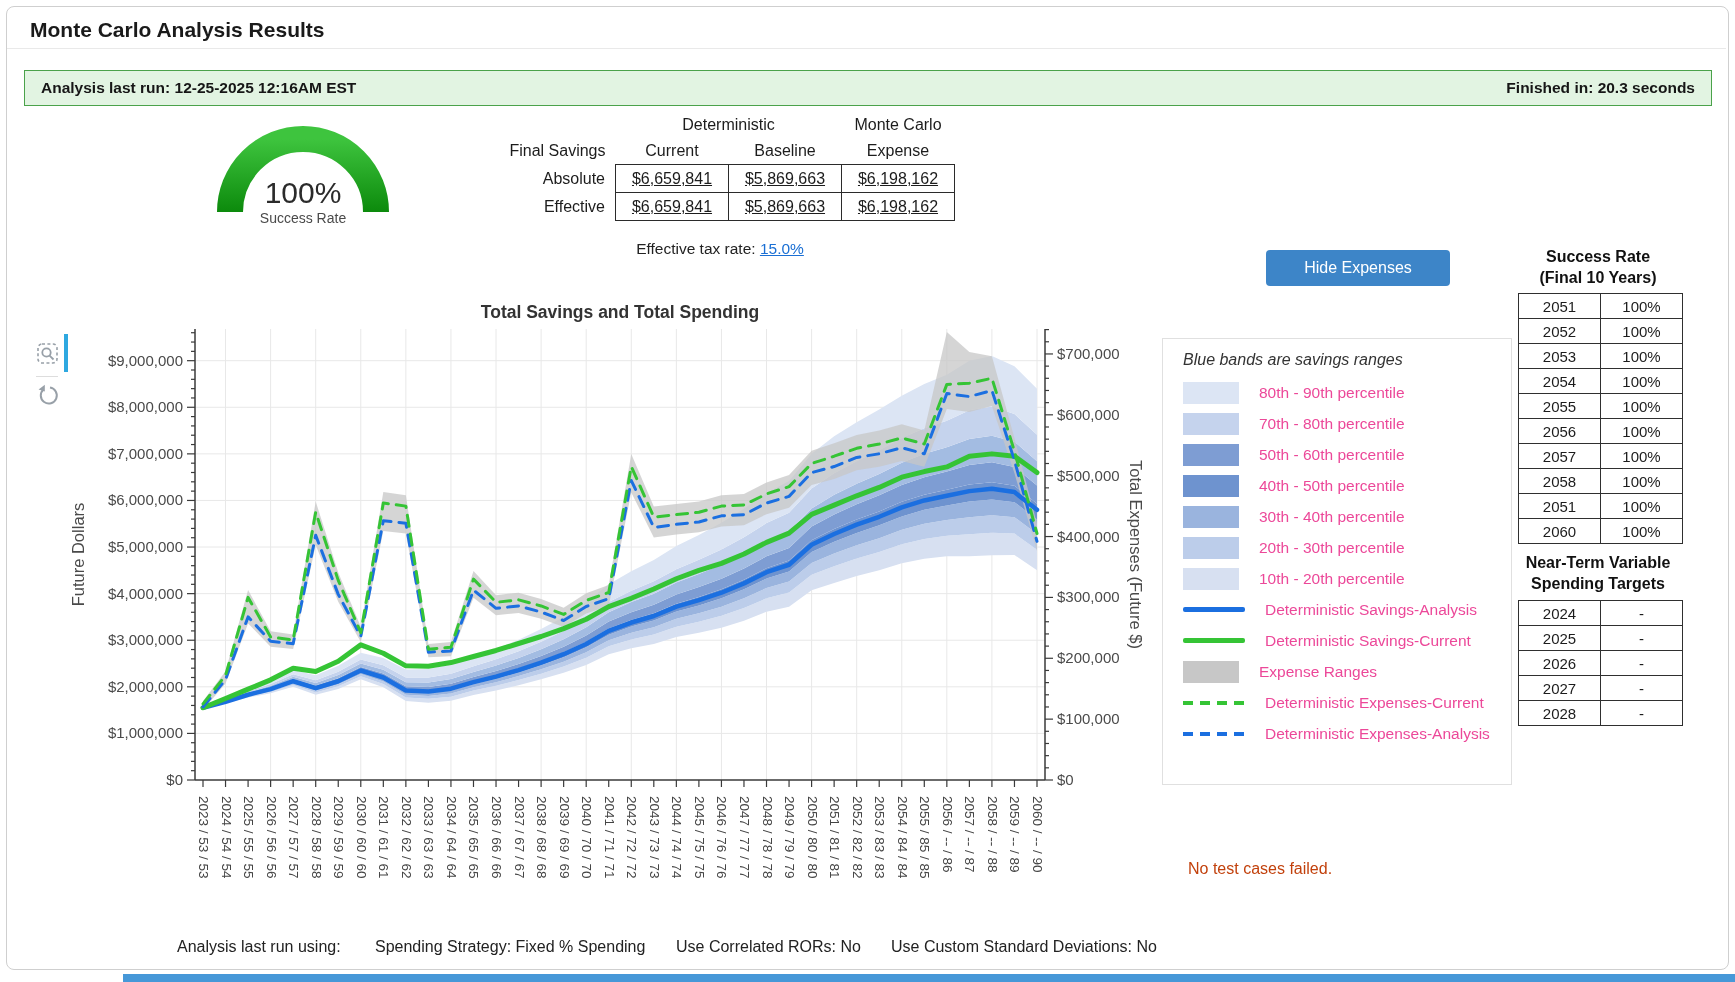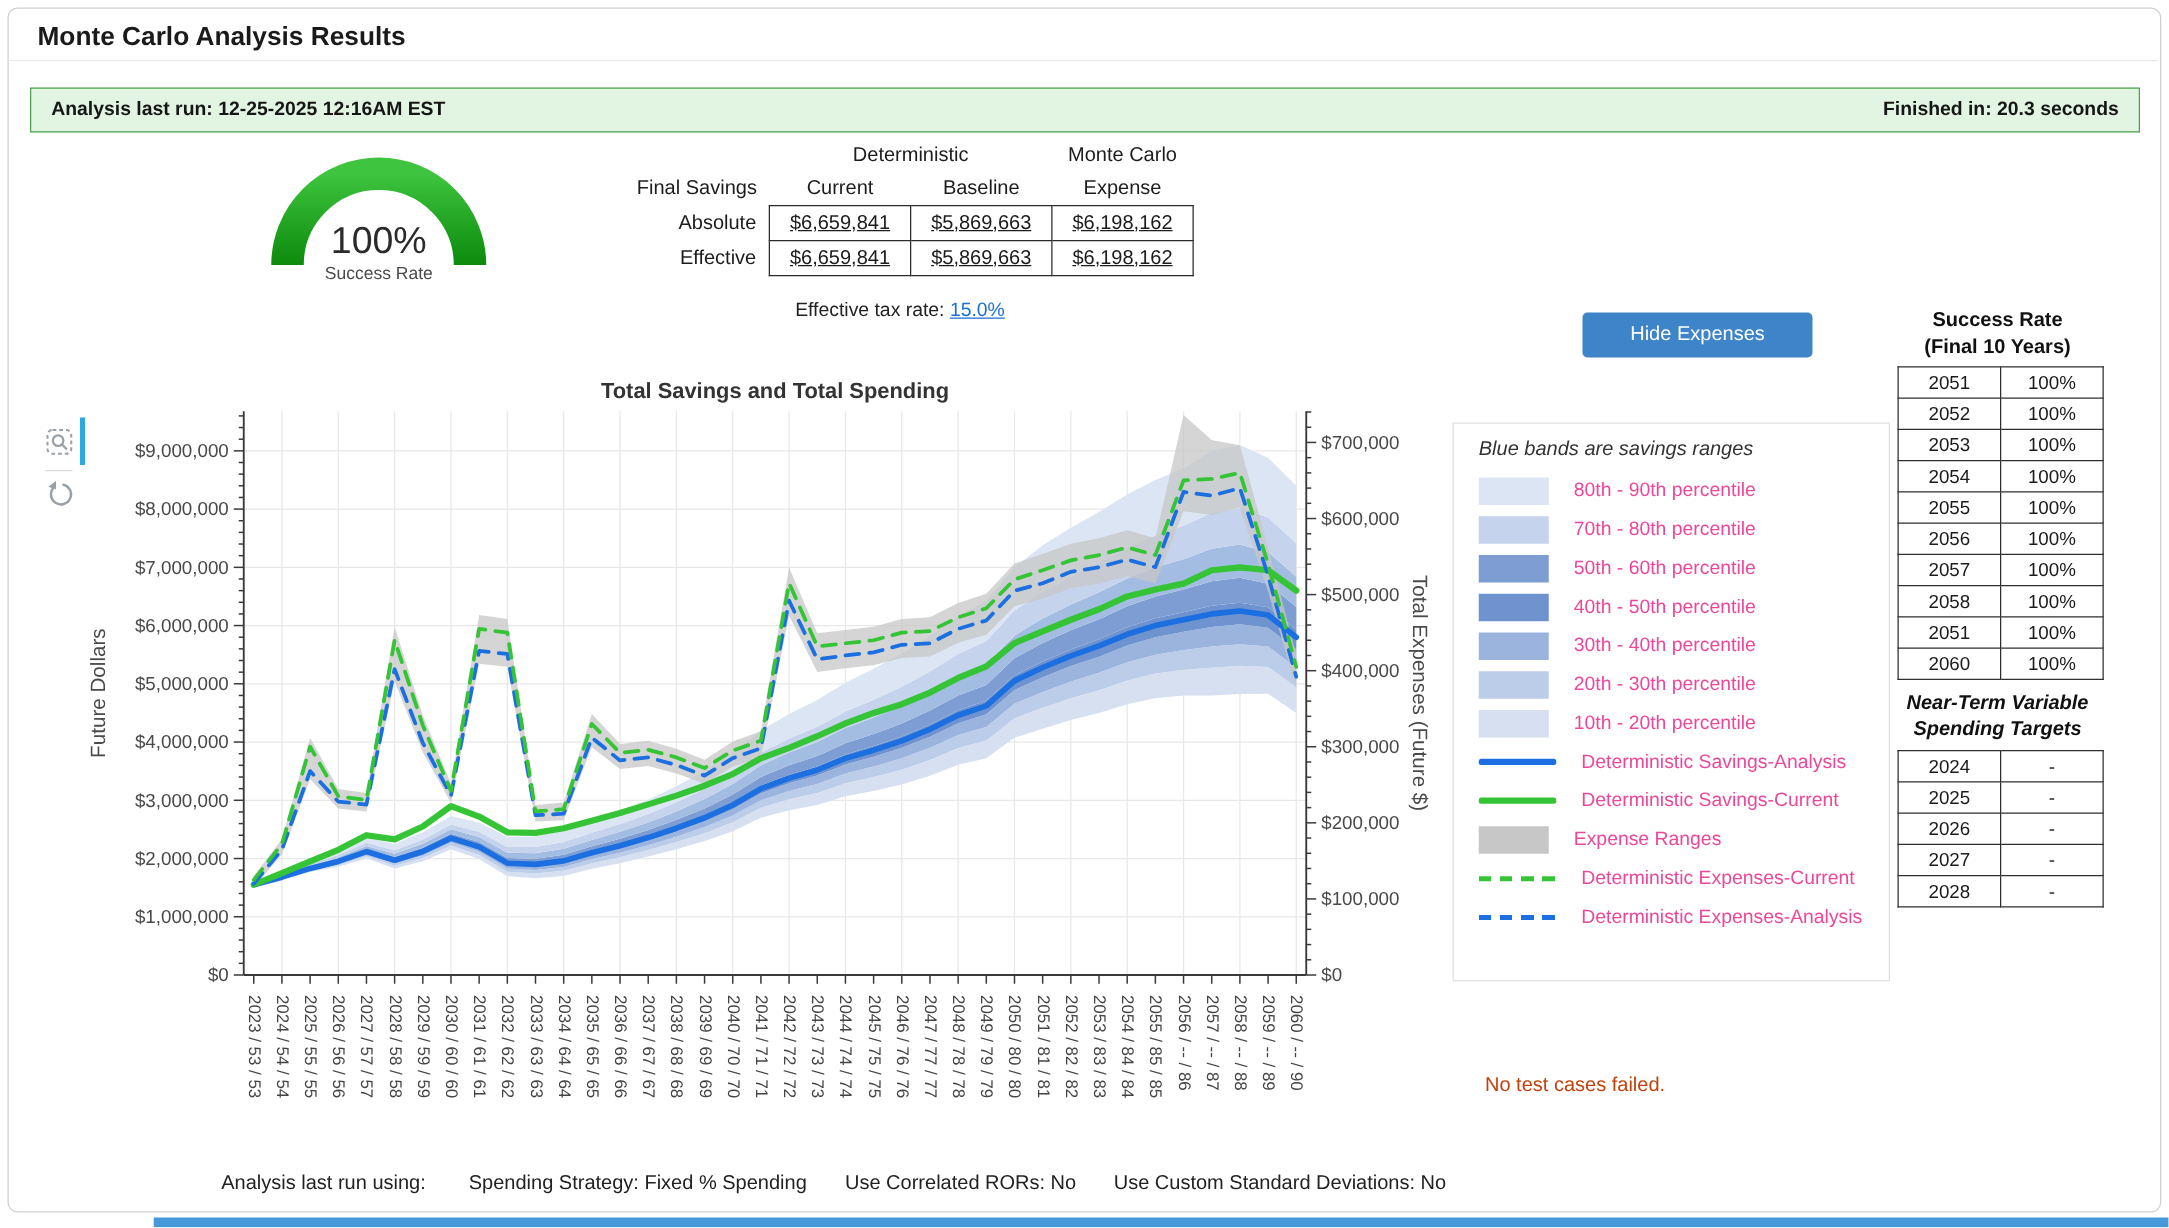--- a/index.html
+++ b/index.html
@@ -146,21 +146,21 @@
           <td>2051</td>
           <td>100%</td>
         </tr>
         <tr>
           <td>2060</td>
           <td>100%</td>
         </tr>
       </tbody>
   </table>
 
-  <div class="side-title" style="left:1518px;top:552px;font-style:italic;">
+  <div class="side-title" style="left:1518px;top:552px;">
     <div>Near-Term Variable</div>
     <div>Spending Targets</div>
   </div>
   <table class="side-table" style="left:1518px;top:600px;">
     <tbody id="nt-body">
         <tr>
           <td>2024</td>
           <td>-</td>
         </tr>
         <tr>

